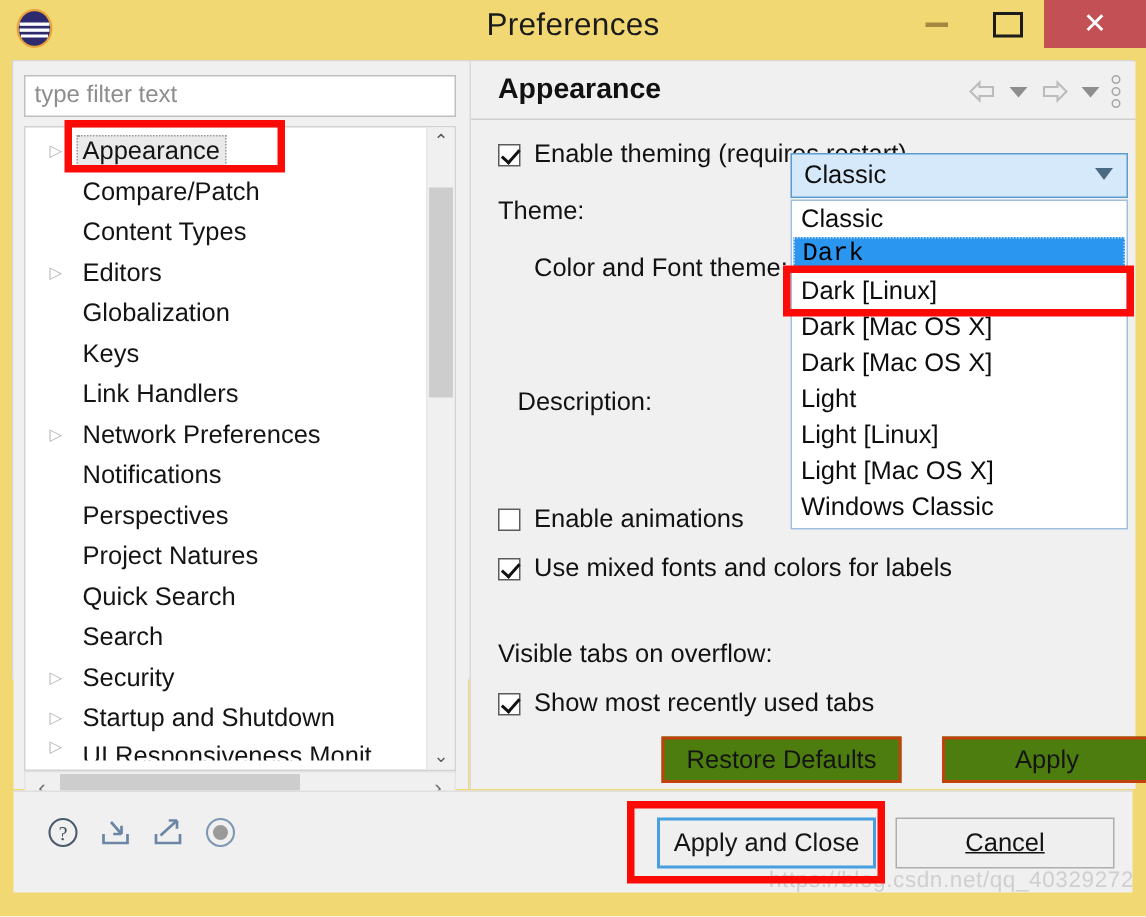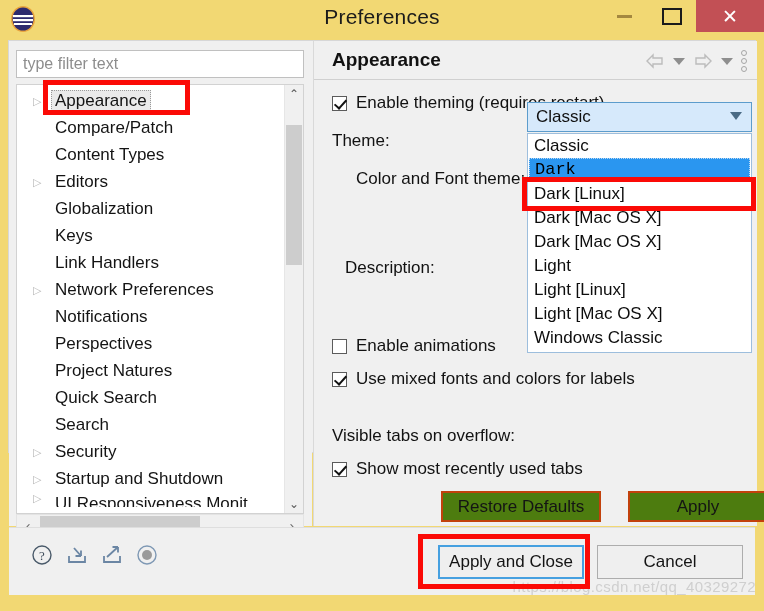--- a/index.html
+++ b/index.html
@@ -627,21 +627,21 @@
           <path d="M6 13 L17 3" stroke="#6b86a4" stroke-width="1.8" fill="none"></path>
           <path d="M17 3 L11.5 3 M17 3 L17 8.5" stroke="#6b86a4" stroke-width="1.8" fill="none"></path>
         </svg>
         <svg class="bicon" viewBox="0 0 22 22">
           <circle cx="11" cy="11" r="9" fill="none" stroke="#7e98b4" stroke-width="1.4"></circle>
           <circle cx="11" cy="11" r="5" fill="#9a9a9a"></circle>
         </svg>
       </div>
 
       <div class="bottom-btn focused" style="left:429px; top:17px; width:146px;">Apply and Close</div>
-      <div class="bottom-btn" style="left:588px; top:17px; width:146px;">Cancel</div>
+      <div class="bottom-btn" style="left:588px; top:17px; width:146px;text-decoration:underline;">Cancel</div>
     </div>
 
   </div>
 
   <div class="annot" style="left:43px; top:80px; width:147px; height:35px;"></div>
   <div class="annot" style="left:522px; top:177px; width:234px; height:34px;"></div>
   <div class="annot" style="left:418px; top:534px; width:172px; height:55px;"></div>
 
   <div class="watermark">https://blog.csdn.net/qq_40329272</div>
 

